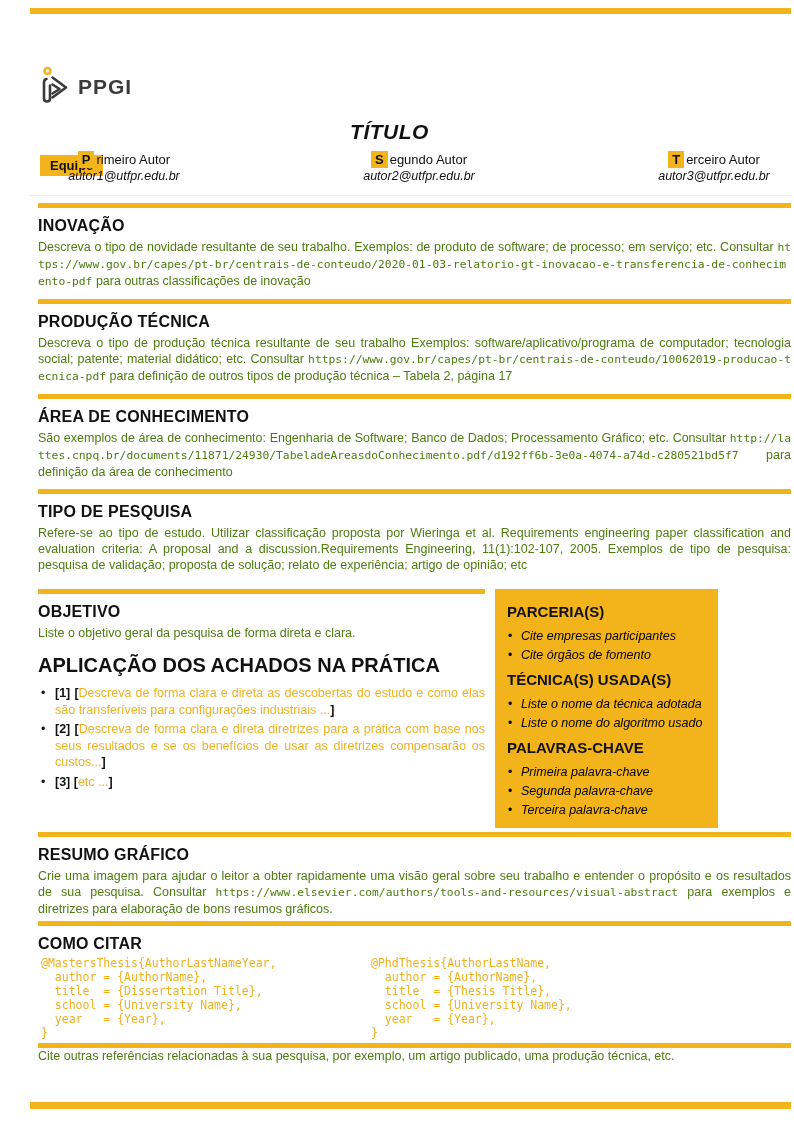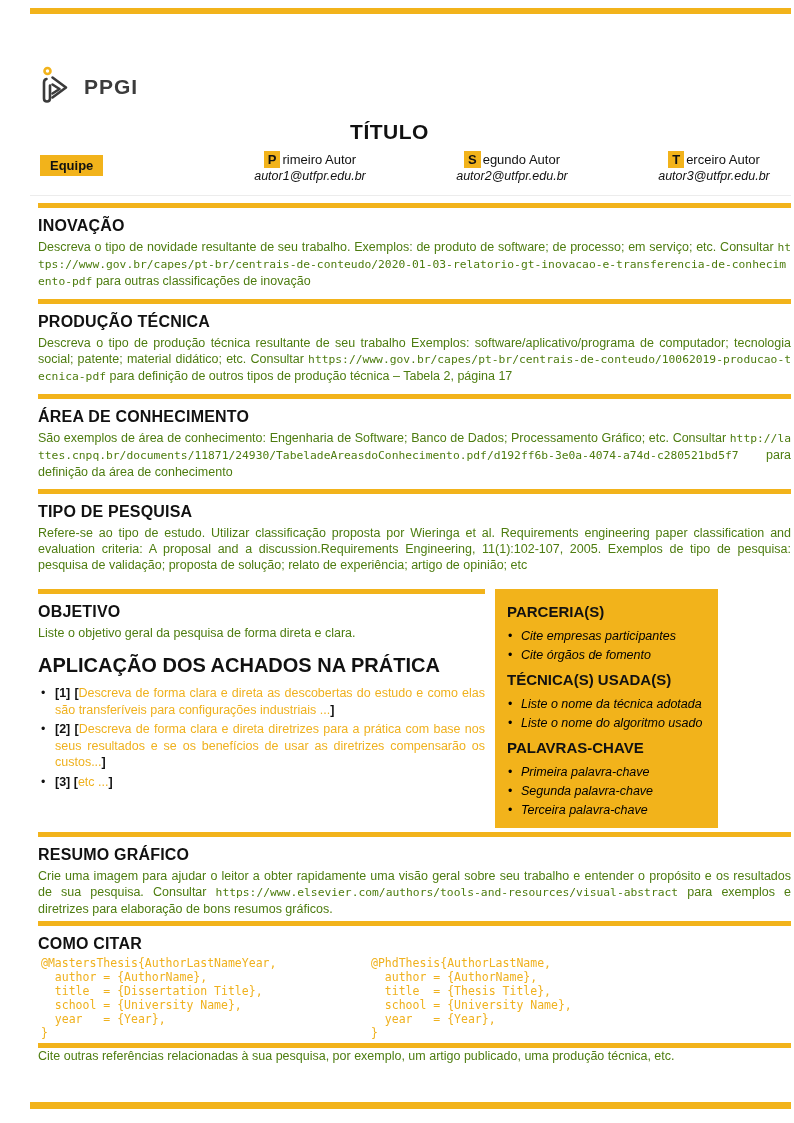--- a/index.html
+++ b/index.html
@@ -7,28 +7,28 @@
   body { font-family: "Liberation Sans", sans-serif; }
   .page {
     position: relative; width: 794px; height: 1123px; margin: 0 auto;
     background: #ffffff; overflow: hidden; color:#111;
   }
   .rule-accent { position:absolute; left:30px; right:3px; height:6px; background:#F2B31B; }
   .rule-top { top:8px; }
   .rule-bottom { bottom:14px; height:7px; }
 
   
-  .logo { position:absolute; top:66px; left:38px; display:flex; align-items:center; gap:12px; }
+  .logo { position:absolute; top:66px; left:38px; display:flex; align-items:center; gap:6px; }
   .logo-text { font-size:21px; font-weight:bold; color:#3B3B3B; letter-spacing:1px; }
   .title { position:absolute; top:120px; left:0; right:15px; text-align:center;
-           font-size:21px; font-weight:bold; letter-spacing:0.5px; }
+           font-size:21px; font-weight:bold; letter-spacing:0.5px;font-style:italic; }
   .header-row { position:absolute; top:152px; left:38px; right:6px; }
   .team-badge { position:absolute; left:2px; top:3px; background:#F2B31B; color:#111;
                 font-weight:bold; font-size:13px; padding:3px 10px; }
-  .authors { display:flex; justify-content:flex-end; gap:42px; transform:translateX(6px); }
+  .authors { display:flex; justify-content:space-between; gap:42px; transform:translateX(6px); }
   .author { width:160px; text-align:center; }
   .author-name { font-size:13px; color:#111; white-space:nowrap; }
   .initial { background:#F2B31B; font-weight:bold; padding:1px 4px; margin-right:2px; }
   .author-email { font-size:12.5px; font-style:italic; margin-top:2px; }
   .header-sep { position:absolute; top:195px; left:30px; right:3px; height:1px; background:#ECECEC; }
 
   
   .main { position:absolute; top:203px; left:38px; right:3px; }
   .bar { height:5px; background:#F2B31B; }
   .sec { margin-top:0; }

